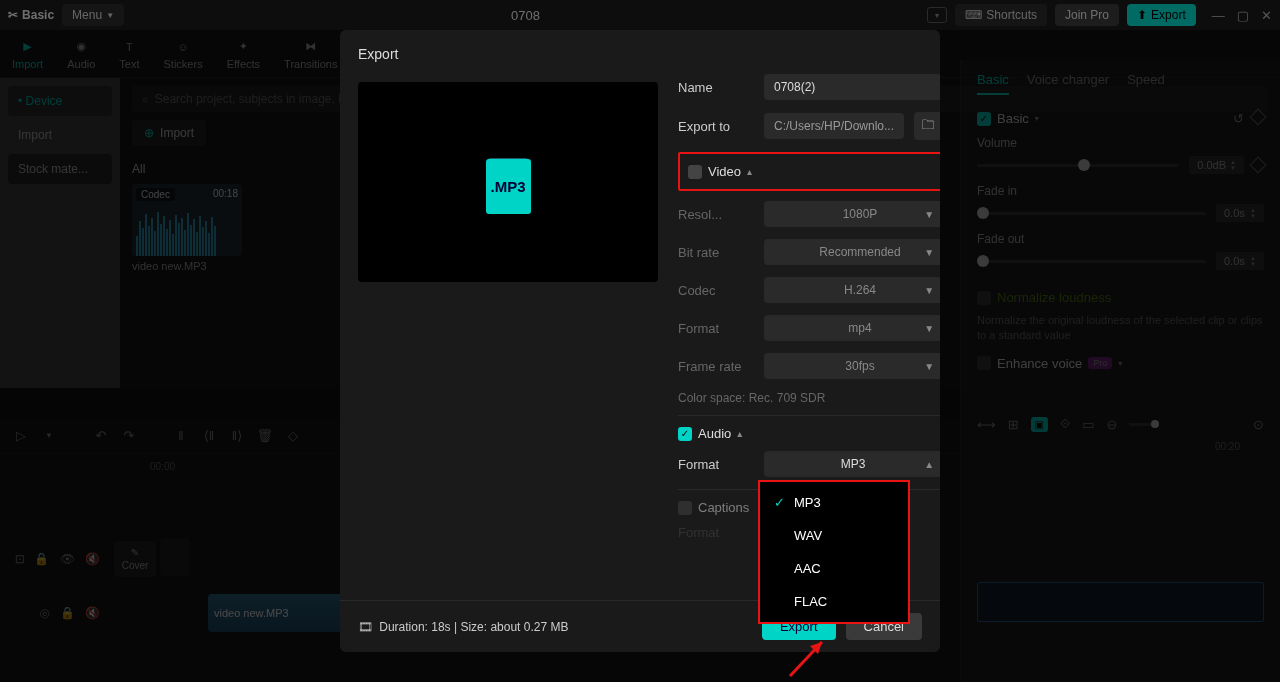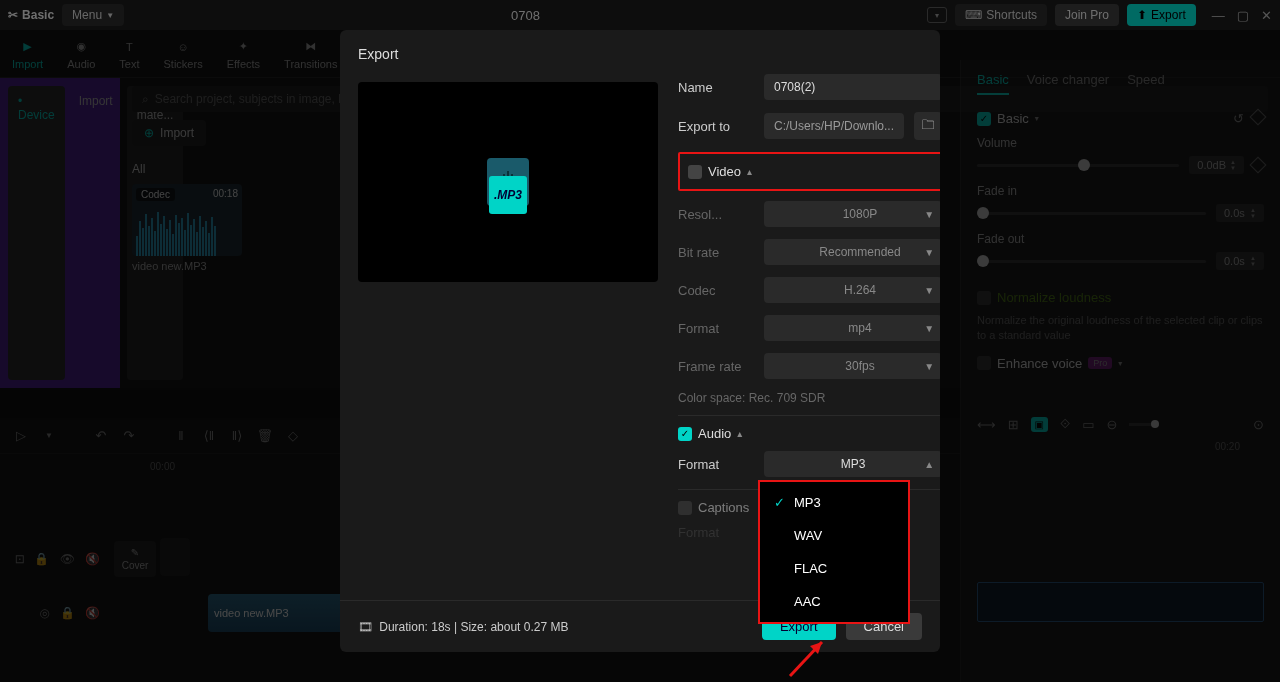--- a/index.html
+++ b/index.html
@@ -22,21 +22,21 @@
 .dimmed { opacity: 0.55; pointer-events: none; }
 
 
 .media-tabs { height: 48px; background: #111; display: flex; align-items: center; padding: 0 12px; gap: 24px; border-bottom: 1px solid #222; }
 .media-tab { display: flex; flex-direction: column; align-items: center; gap: 2px; color: #aaa; font-size: 11px; }
 .media-tab.active { color: #00d4c7; }
 .media-tab .ticon { width: 18px; height: 18px; display:flex; align-items:center; justify-content:center;}
 
 
 .media-area { display: flex; height: 310px; background: #111; }
-.media-sidebar { width: 120px; background: #4c1d95; padding: 8px; display: flex; flex-direction: row; gap: 4px; }
+.media-sidebar { width: 120px; background: #404040; padding: 8px; display: flex; flex-direction: column; gap: 4px; }
 .media-sidebar .item { padding: 8px 10px; border-radius: 4px; color: #bbb; font-size: 12px; }
 .media-sidebar .item.active { background: #2a2a2a; color: #00d4c7; }
 .media-content { flex: 1; padding: 8px 12px; }
 .search-bar { background: #1a1a1a; border-radius: 4px; padding: 6px 10px; color: #666; font-size: 12px; margin-bottom: 8px; display:flex; align-items:center; gap:6px;}
 .import-pill { background: #1f1f1f; color: #ccc; padding: 6px 12px; border-radius: 4px; font-size: 12px; display:inline-flex; align-items:center; gap:6px; margin-bottom:8px;}
 .media-all { color: #ccc; font-size: 12px; margin: 8px 0; }
 .media-thumb { width: 110px; }
 .thumb-box { width: 110px; height: 72px; background: #1a2a33; border-radius: 4px; position: relative; overflow:hidden;}
 .thumb-box .added { position: absolute; top: 4px; left: 4px; background: rgba(0,0,0,0.6); color: #eee; font-size: 10px; padding: 1px 5px; border-radius: 3px; }
 .thumb-box .dur { position: absolute; top: 4px; right: 4px; color: #eee; font-size: 10px; }
@@ -77,21 +77,21 @@
 
 
 .modal-backdrop { position:absolute; inset:0; background:rgba(0,0,0,0.5);}
 .export-modal { position:absolute; left:340px; top:30px; width:600px; height:622px; background:#1a1a1a; border-radius:6px; display:flex; flex-direction:column; padding:16px 0 0 0;}
 .modal-title { font-size:14px; color:#ddd; padding:0 18px 12px 18px;}
 .modal-body { flex:1; display:flex; padding: 0 18px; gap: 20px; overflow:hidden;}
 .preview-col { width: 300px;}
 .preview-box { width:300px; height:200px; background:#000; border-radius:4px; display:flex; align-items:center; justify-content:center; margin-top:8px;}
 .mp3-icon { width:42px; height:48px; background:#1a5a6a; border-radius:4px; position:relative; display:flex; align-items:center; justify-content:center;}
 .mp3-icon::after{ content:""; position:absolute; bottom:-10px;  background:#00d4c7; color:#000;}
-.mp3-label { position:absolute; bottom:-8px; background:#00d4c7; color:#003; font-size:12px; font-weight:700; padding:12px 5px; border-radius:3px;font-style:italic;}
+.mp3-label { position:absolute; bottom:-8px; background:#00d4c7; color:#003; font-size:15px; font-weight:700; padding:19px 5px; border-radius:3px;}
 .mp3-bars{ display:flex; gap:2px; align-items:center;}
 .mp3-bars span{ width:2px; background:#0a3038;}
 .form-col { flex:1; padding-right:4px; position:relative;}
 .form-row { display:flex; align-items:center; margin-bottom:12px; gap:10px;}
 .form-row .flabel { width:76px; color:#ccc; font-size:13px;}
 .form-row .flabel.dim { color:#666;}
 .form-input { flex:1; background:#2a2a2a; padding:6px 10px; border-radius:4px; color:#ddd; font-size:12px; display:flex; align-items:center; justify-content:space-between;}
 .form-input.readonly { color:#999;}
 .folder-btn{ width:28px; height:28px; background:#2a2a2a; border-radius:4px; display:flex; align-items:center; justify-content:center; color:#ccc;}
 .form-select { flex:1; background:#2a2a2a; padding:6px 10px; border-radius:4px; color:#ddd; font-size:12px; display:flex; align-items:center; justify-content:center; position:relative;}
@@ -512,24 +512,24 @@
   <div class="opt">
       <span class="check">✓</span>
       <span>MP3</span>
     </div>
   <div class="opt">
       <span class="check"></span>
       <span>WAV</span>
     </div>
   <div class="opt">
       <span class="check"></span>
-      <span>FLAC</span>
+      <span>AAC</span>
     </div>
   <div class="opt">
       <span class="check"></span>
-      <span>AAC</span>
+      <span>FLAC</span>
     </div>
 </div>
 
 <svg class="arrow-anno" width="60" height="46">
   <line x1="10" y1="40" x2="42" y2="6" stroke="#e81414" stroke-width="3"></line>
   <polygon points="42,6 30,10 38,18" fill="#e81414"></polygon>
 </svg>
 
 </body></html>

